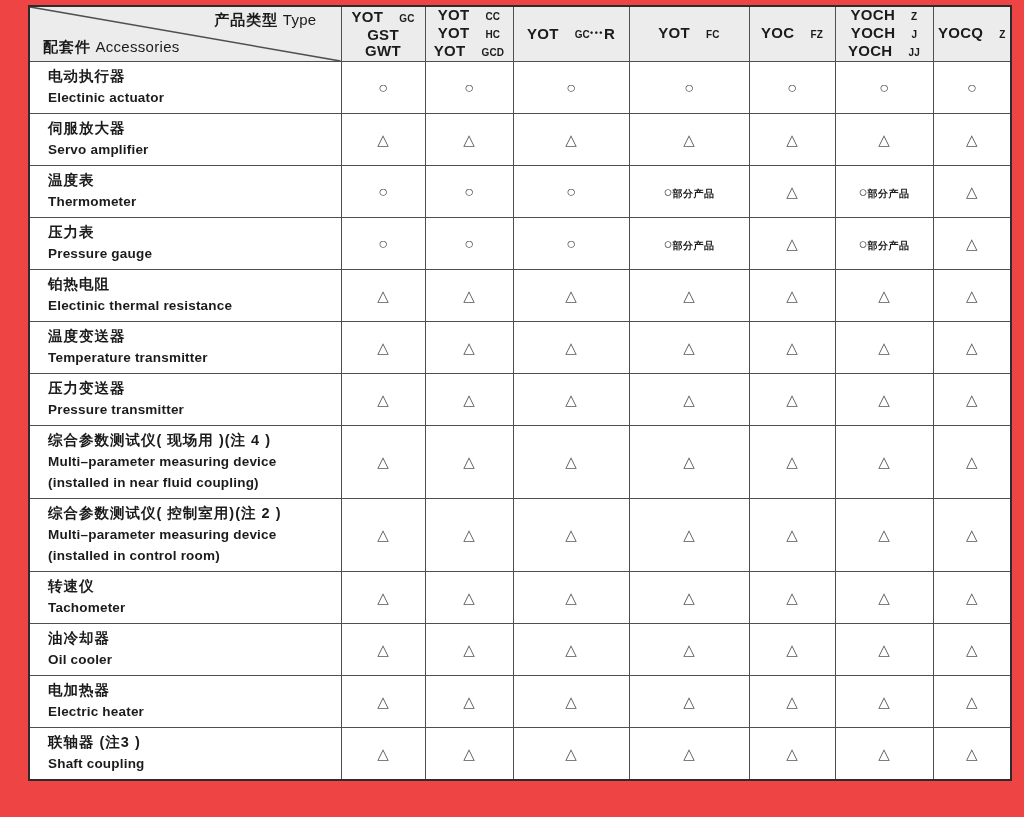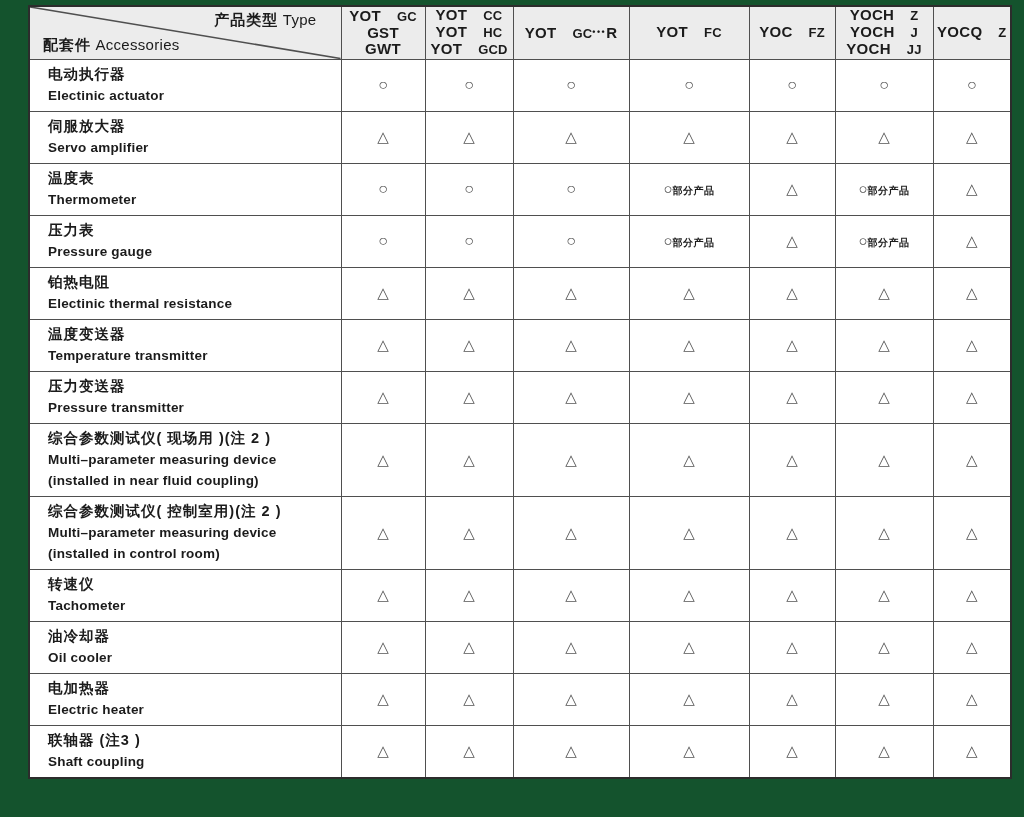--- a/index.html
+++ b/index.html
@@ -1,28 +1,28 @@
 <!DOCTYPE html>
 <html><head>
 <meta charset="utf-8">
 <style>
   * { margin:0; padding:0; box-sizing:border-box; }
   html,body { width:1024px; height:817px; background:#ffffff; overflow:hidden;
               font-family:"Liberation Sans","DejaVu Sans",sans-serif; color:#1b1b1b; }
-  .page { position:relative; width:1024px; height:817px; background:#14532d; }
+  .page { position:relative; width:1024px; height:817px; background:#ef4444; }
 
   table.acc { position:absolute; left:28px; top:5px; width:982px;
               border-collapse:collapse; table-layout:fixed; }
   table.acc th, table.acc td { border:1px solid #4f4f4f; }
   table.acc { border:2px solid #2c2c2c; }
 
   
   th { background:#ececec; height:53px; vertical-align:middle; text-align:center;
        font-weight:bold; font-size:15px; line-height:16px; letter-spacing:0.3px; }
-  th .sm   { font-size:13px; letter-spacing:0.2px;margin-left:16px; }
+  th .sm   { font-size:10px; letter-spacing:0.2px;margin-left:16px; }
   th .dots { font-size:9px; letter-spacing:1.5px; vertical-align:2.5px; }
 
   
   th.corner { position:relative; padding:0; background:#ececec; }
   th.corner svg.diag { position:absolute; left:0; top:0; width:100%; height:100%; }
   .corner-type { position:absolute; top:5px; right:24px; text-align:right; font-size:15px; }
   .corner-type .zh-part { font-weight:bold; letter-spacing:1px; }
   .corner-type .en-part { font-weight:normal; font-size:15px; }
   .corner-acc  { position:absolute; bottom:6px; left:13px; text-align:center; font-size:15px; }
   .corner-acc .zh-part { font-weight:bold; letter-spacing:1px; }
@@ -187,21 +187,21 @@
           <td class="mark"><span class="sym-triangle">△</span></td>
           <td class="mark"><span class="sym-triangle">△</span></td>
           <td class="mark"><span class="sym-triangle">△</span></td>
           <td class="mark"><span class="sym-triangle">△</span></td>
           <td class="mark"><span class="sym-triangle">△</span></td>
           <td class="mark"><span class="sym-triangle">△</span></td>
           <td class="mark"><span class="sym-triangle">△</span></td>
         </tr>
         <tr>
           <td class="label">
-            <span class="zh">综合参数测试仪( 现场用 )(注 2 )</span>
+            <span class="zh">综合参数测试仪( 现场用 )(注 4 )</span>
             <span class="en">Multi–parameter measuring device</span>
             <span class="en">(installed in near fluid coupling)</span>
           </td>
           <td class="mark"><span class="sym-triangle">△</span></td>
           <td class="mark"><span class="sym-triangle">△</span></td>
           <td class="mark"><span class="sym-triangle">△</span></td>
           <td class="mark"><span class="sym-triangle">△</span></td>
           <td class="mark"><span class="sym-triangle">△</span></td>
           <td class="mark"><span class="sym-triangle">△</span></td>
           <td class="mark"><span class="sym-triangle">△</span></td>

